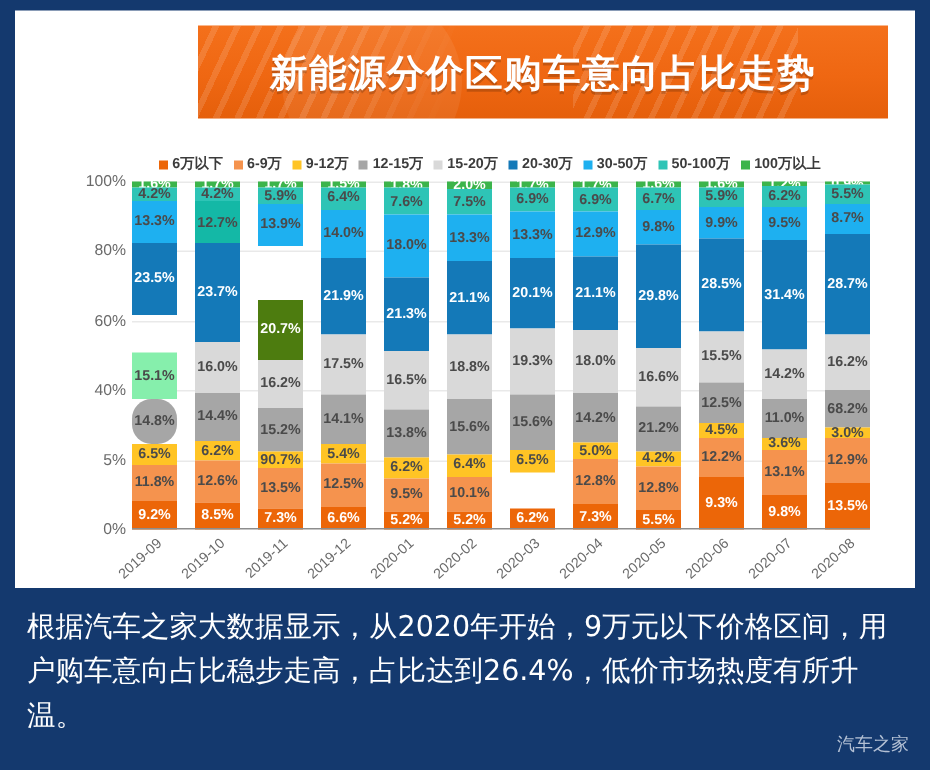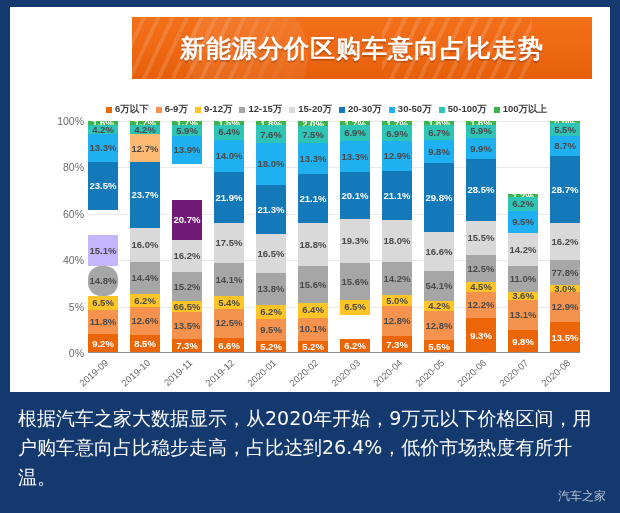--- a/index.html
+++ b/index.html
@@ -238,44 +238,44 @@
           <div class="gridline" style="top: 92.8px;"></div>
           <div class="gridline" style="top: 46.4px;"></div>
           <div class="gridline" style="top: 0px;"></div>
         </div>
       <div class="bars" id="bars">
           <div class="bar-col">
             <div class="seg light" style="background: rgb(236, 102, 8); height: 21.344px;">9.2%</div>
             <div class="seg" style="background: rgb(245, 147, 78); height: 27.376px;">11.8%</div>
             <div class="seg" style="background: rgb(255, 196, 37); height: 15.08px;">6.5%</div>
             <div class="seg" style="background: rgb(166, 166, 166); height: 34.336px; border-radius: 13px;">14.8%</div>
-            <div class="seg" style="background: #c4b5fd; height: 35.032px; margin-top: 25px;">15.1%</div>
+            <div class="seg" style="background: #86efac; height: 35.032px; margin-top: 25px;">15.1%</div>
             <div class="seg light" style="background: rgb(20, 121, 184); height: 54.52px;">23.5%</div>
             <div class="seg" style="background: rgb(30, 176, 240); height: 30.856px;">13.3%</div>
             <div class="seg" style="background: rgb(46, 196, 182); height: 9.744px;">4.2%</div>
             <div class="seg light" style="background: rgb(60, 180, 75); height: 3.712px;">1.6%</div>
           </div>
           <div class="bar-col">
             <div class="seg light" style="background: rgb(236, 102, 8); height: 19.72px;">8.5%</div>
             <div class="seg" style="background: rgb(245, 147, 78); height: 29.232px;">12.6%</div>
             <div class="seg" style="background: rgb(255, 196, 37); height: 14.384px;">6.2%</div>
             <div class="seg" style="background: rgb(166, 166, 166); height: 33.408px;">14.4%</div>
             <div class="seg" style="background: rgb(217, 217, 217); height: 37.12px;">16.0%</div>
             <div class="seg light" style="background: rgb(20, 121, 184); height: 70px;">23.7%</div>
-            <div class="seg" style="background: #fdba74; height: 29.464px;">12.7%</div>
+            <div class="seg" style="background: #14b8a6; height: 29.464px;">12.7%</div>
             <div class="seg" style="background: rgb(46, 196, 182); height: 9.744px;">4.2%</div>
             <div class="seg light" style="background: rgb(60, 180, 75); height: 3.944px;">1.7%</div>
           </div>
           <div class="bar-col">
             <div class="seg light" style="background: rgb(236, 102, 8); height: 16.936px;">7.3%</div>
             <div class="seg" style="background: rgb(245, 147, 78); height: 31.32px;">13.5%</div>
-            <div class="seg" style="background: rgb(255, 196, 37); height: 12.992px;">66.5%</div>
+            <div class="seg" style="background: rgb(255, 196, 37); height: 12.992px;">90.7%</div>
             <div class="seg" style="background: rgb(166, 166, 166); height: 35.264px;">15.2%</div>
             <div class="seg" style="background: rgb(217, 217, 217); height: 37.584px;">16.2%</div>
-            <div class="seg light" style="background: #701a75; height: 48.024px; margin-top: 36px;">20.7%</div>
+            <div class="seg light" style="background: #4d7c0f; height: 48.024px; margin-top: 36px;">20.7%</div>
             <div class="seg" style="background: rgb(30, 176, 240); height: 32.248px;">13.9%</div>
             <div class="seg" style="background: rgb(46, 196, 182); height: 13.688px;">5.9%</div>
             <div class="seg light" style="background: rgb(60, 180, 75); height: 3.944px;">1.7%</div>
           </div>
           <div class="bar-col">
             <div class="seg light" style="background: rgb(236, 102, 8); height: 15.312px;">6.6%</div>
             <div class="seg" style="background: rgb(245, 147, 78); height: 29px;">12.5%</div>
             <div class="seg" style="background: rgb(255, 196, 37); height: 12.528px;">5.4%</div>
             <div class="seg" style="background: rgb(166, 166, 166); height: 32.712px;">14.1%</div>
             <div class="seg" style="background: rgb(217, 217, 217); height: 40.6px;">17.5%</div>
@@ -325,21 +325,21 @@
             <div class="seg" style="background: rgb(217, 217, 217); height: 41.76px;">18.0%</div>
             <div class="seg light" style="background: rgb(20, 121, 184); height: 48.952px;">21.1%</div>
             <div class="seg" style="background: rgb(30, 176, 240); height: 29.928px;">12.9%</div>
             <div class="seg" style="background: rgb(46, 196, 182); height: 16.008px;">6.9%</div>
             <div class="seg light" style="background: rgb(60, 180, 75); height: 3.944px;">1.7%</div>
           </div>
           <div class="bar-col">
             <div class="seg light" style="background: rgb(236, 102, 8); height: 12.76px;">5.5%</div>
             <div class="seg" style="background: rgb(245, 147, 78); height: 29.696px;">12.8%</div>
             <div class="seg" style="background: rgb(255, 196, 37); height: 9.744px;">4.2%</div>
-            <div class="seg" style="background: rgb(166, 166, 166); height: 30.16px;">54.1%</div>
+            <div class="seg" style="background: rgb(166, 166, 166); height: 30.16px;">21.2%</div>
             <div class="seg" style="background: rgb(217, 217, 217); height: 38.512px;">16.6%</div>
             <div class="seg light" style="background: rgb(20, 121, 184); height: 69.136px;">29.8%</div>
             <div class="seg" style="background: rgb(30, 176, 240); height: 22.736px;">9.8%</div>
             <div class="seg" style="background: rgb(46, 196, 182); height: 15.544px;">6.7%</div>
             <div class="seg light" style="background: rgb(60, 180, 75); height: 3.712px;">1.6%</div>
           </div>
           <div class="bar-col">
             <div class="seg light" style="background: rgb(236, 102, 8); height: 37px;">9.3%</div>
             <div class="seg" style="background: rgb(245, 147, 78); height: 28.304px;">12.2%</div>
             <div class="seg" style="background: rgb(255, 196, 37); height: 10.44px;">4.5%</div>
@@ -349,29 +349,30 @@
             <div class="seg" style="background: rgb(30, 176, 240); height: 22.968px;">9.9%</div>
             <div class="seg" style="background: rgb(46, 196, 182); height: 13.688px;">5.9%</div>
             <div class="seg light" style="background: rgb(60, 180, 75); height: 3.712px;">1.6%</div>
           </div>
           <div class="bar-col">
             <div class="seg light" style="background: rgb(236, 102, 8); height: 22.736px;">9.8%</div>
             <div class="seg" style="background: rgb(245, 147, 78); height: 30.392px;">13.1%</div>
             <div class="seg" style="background: rgb(255, 196, 37); height: 8.352px;">3.6%</div>
             <div class="seg" style="background: rgb(166, 166, 166); height: 25.52px;">11.0%</div>
             <div class="seg" style="background: rgb(217, 217, 217); height: 32.944px;">14.2%</div>
+            <div class="seg light" style="background: rgb(20, 121, 184); height: 72.848px;">31.4%</div>
             <div class="seg" style="background: rgb(30, 176, 240); height: 22.04px;">9.5%</div>
             <div class="seg" style="background: rgb(46, 196, 182); height: 14.384px;">6.2%</div>
             <div class="seg light" style="background: rgb(60, 180, 75); height: 2.784px;">1.2%</div>
           </div>
           <div class="bar-col">
             <div class="seg light" style="background: rgb(236, 102, 8); height: 31.32px;">13.5%</div>
             <div class="seg" style="background: rgb(245, 147, 78); height: 29.928px;">12.9%</div>
             <div class="seg" style="background: rgb(255, 196, 37); height: 6.96px;">3.0%</div>
-            <div class="seg" style="background: rgb(166, 166, 166); height: 24.36px;">77.8%</div>
+            <div class="seg" style="background: rgb(166, 166, 166); height: 24.36px;">68.2%</div>
             <div class="seg" style="background: rgb(217, 217, 217); height: 37.584px;">16.2%</div>
             <div class="seg light" style="background: rgb(20, 121, 184); height: 66.584px;">28.7%</div>
             <div class="seg" style="background: rgb(30, 176, 240); height: 20.184px;">8.7%</div>
             <div class="seg" style="background: rgb(46, 196, 182); height: 12.76px;">5.5%</div>
             <div class="seg light" style="background: rgb(60, 180, 75); height: 2.088px;">0.9%</div>
           </div>
         </div>
       <div class="axis-line"></div>
     </div>
 

